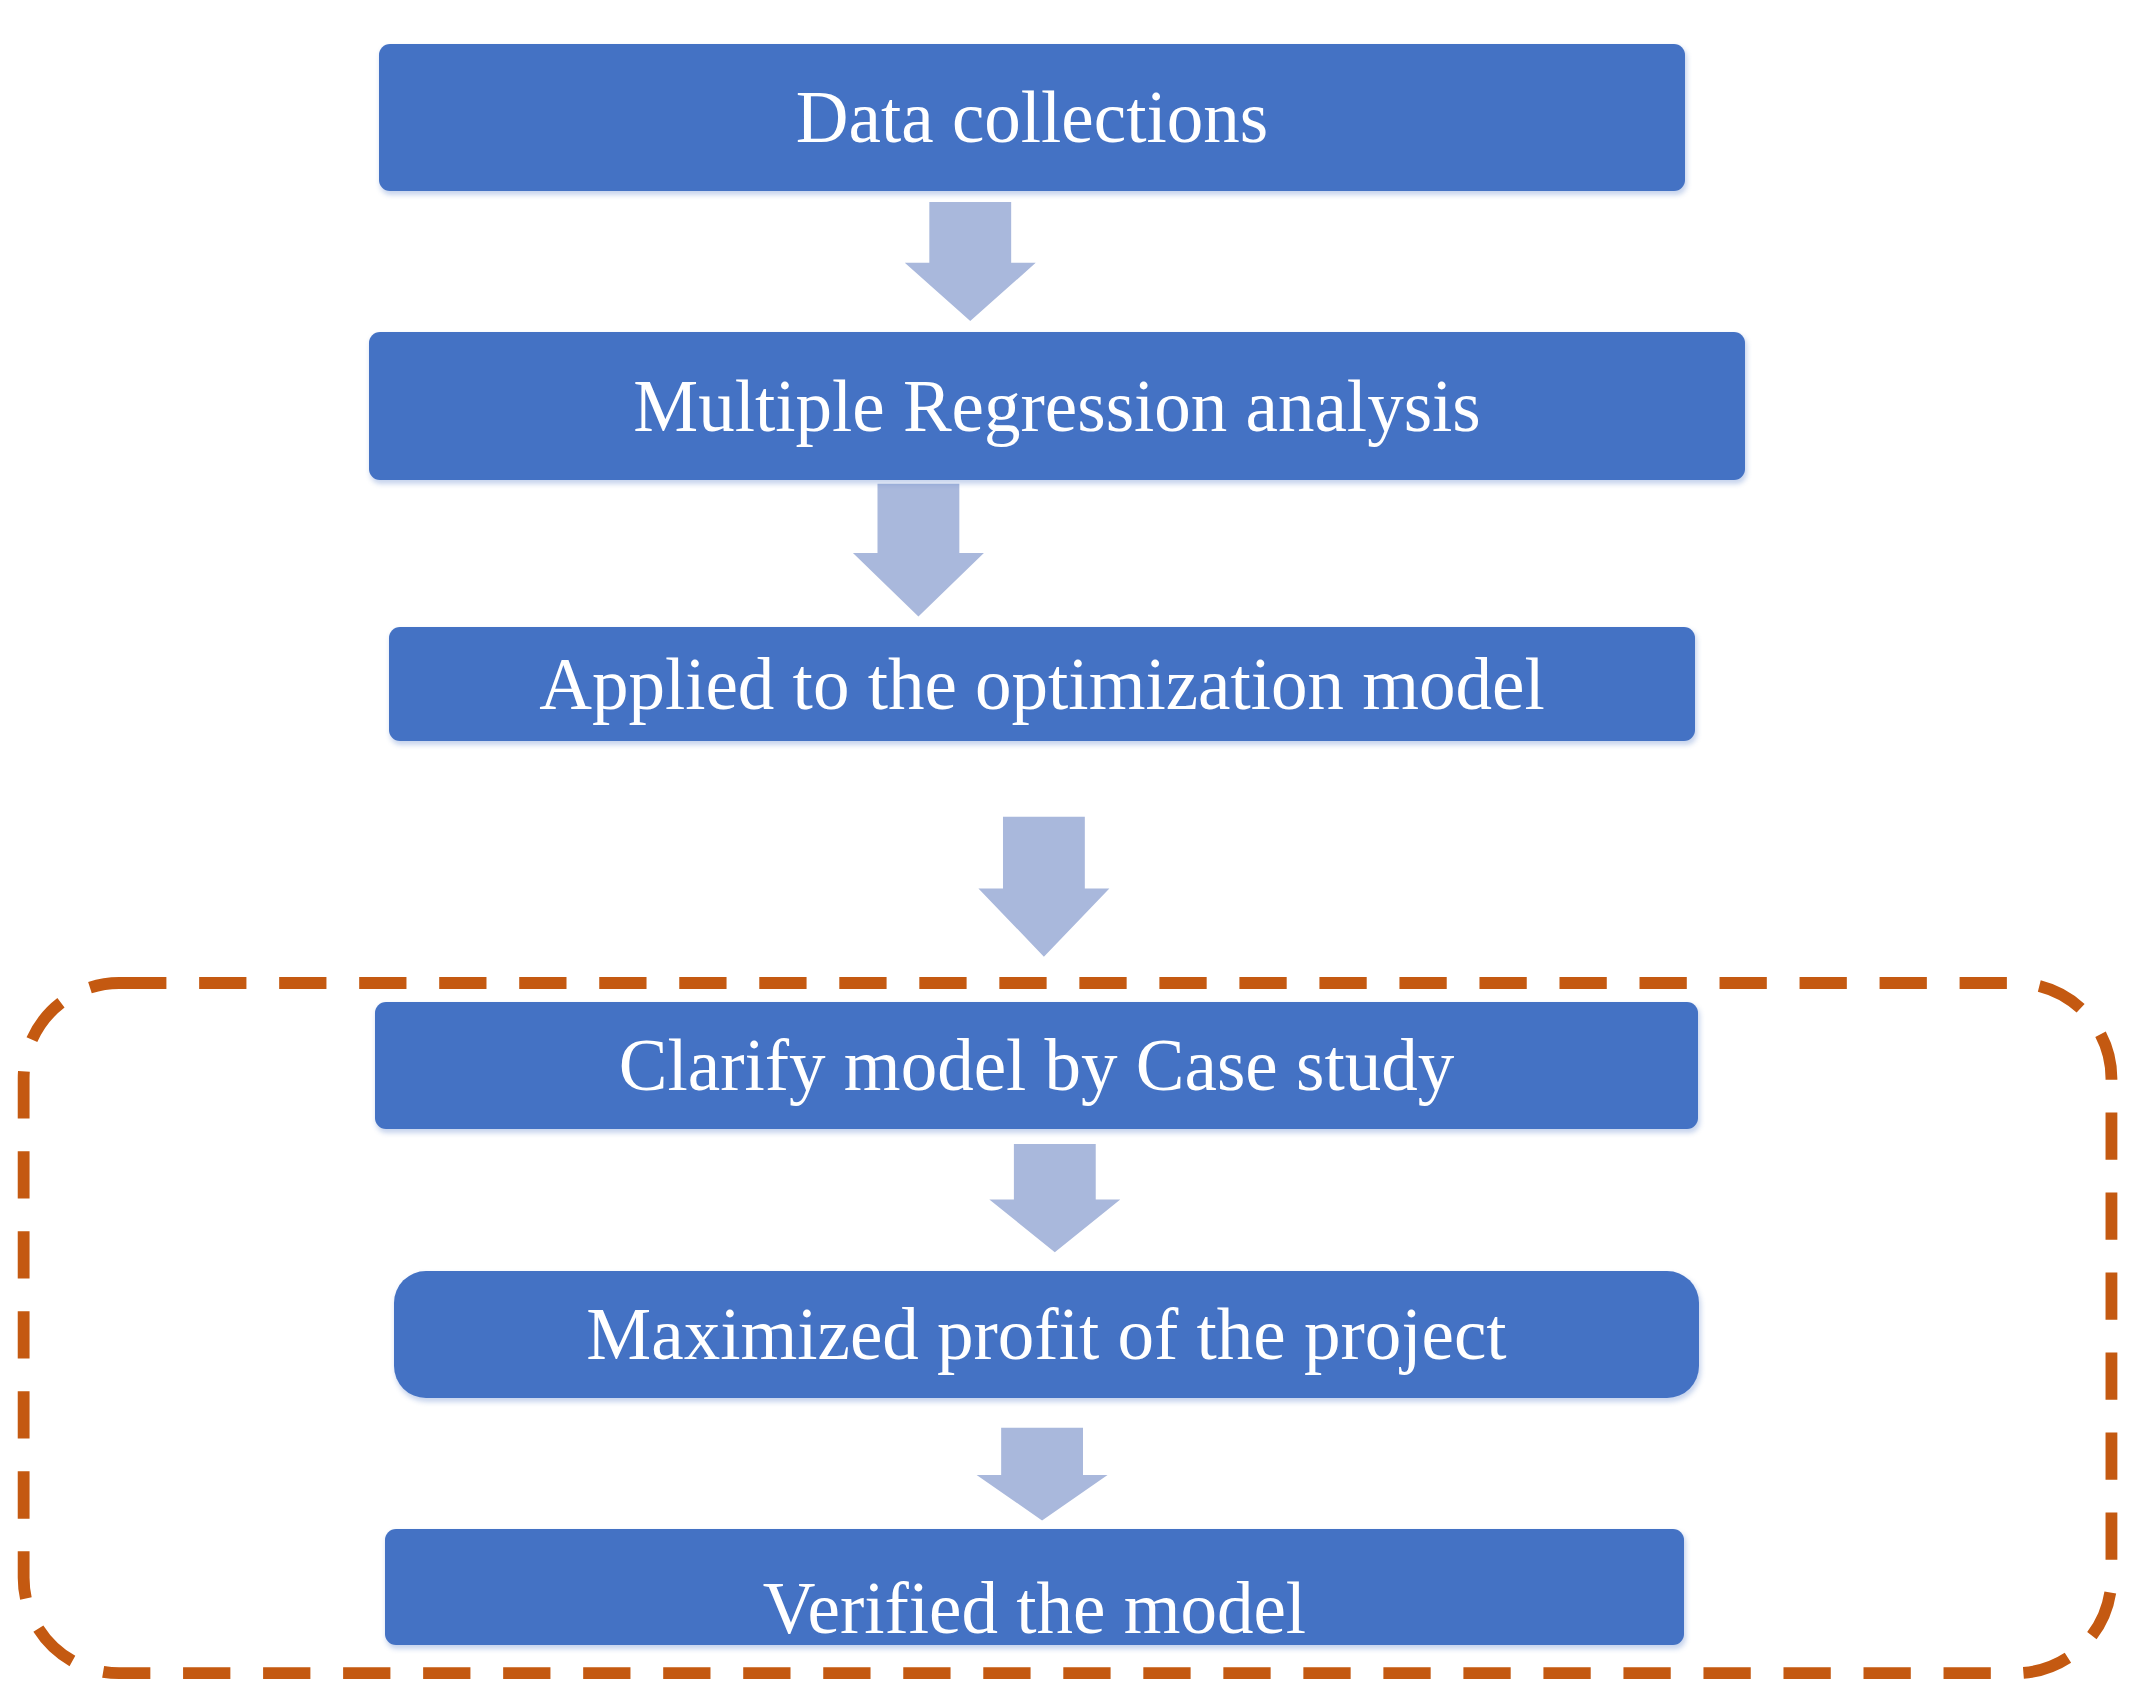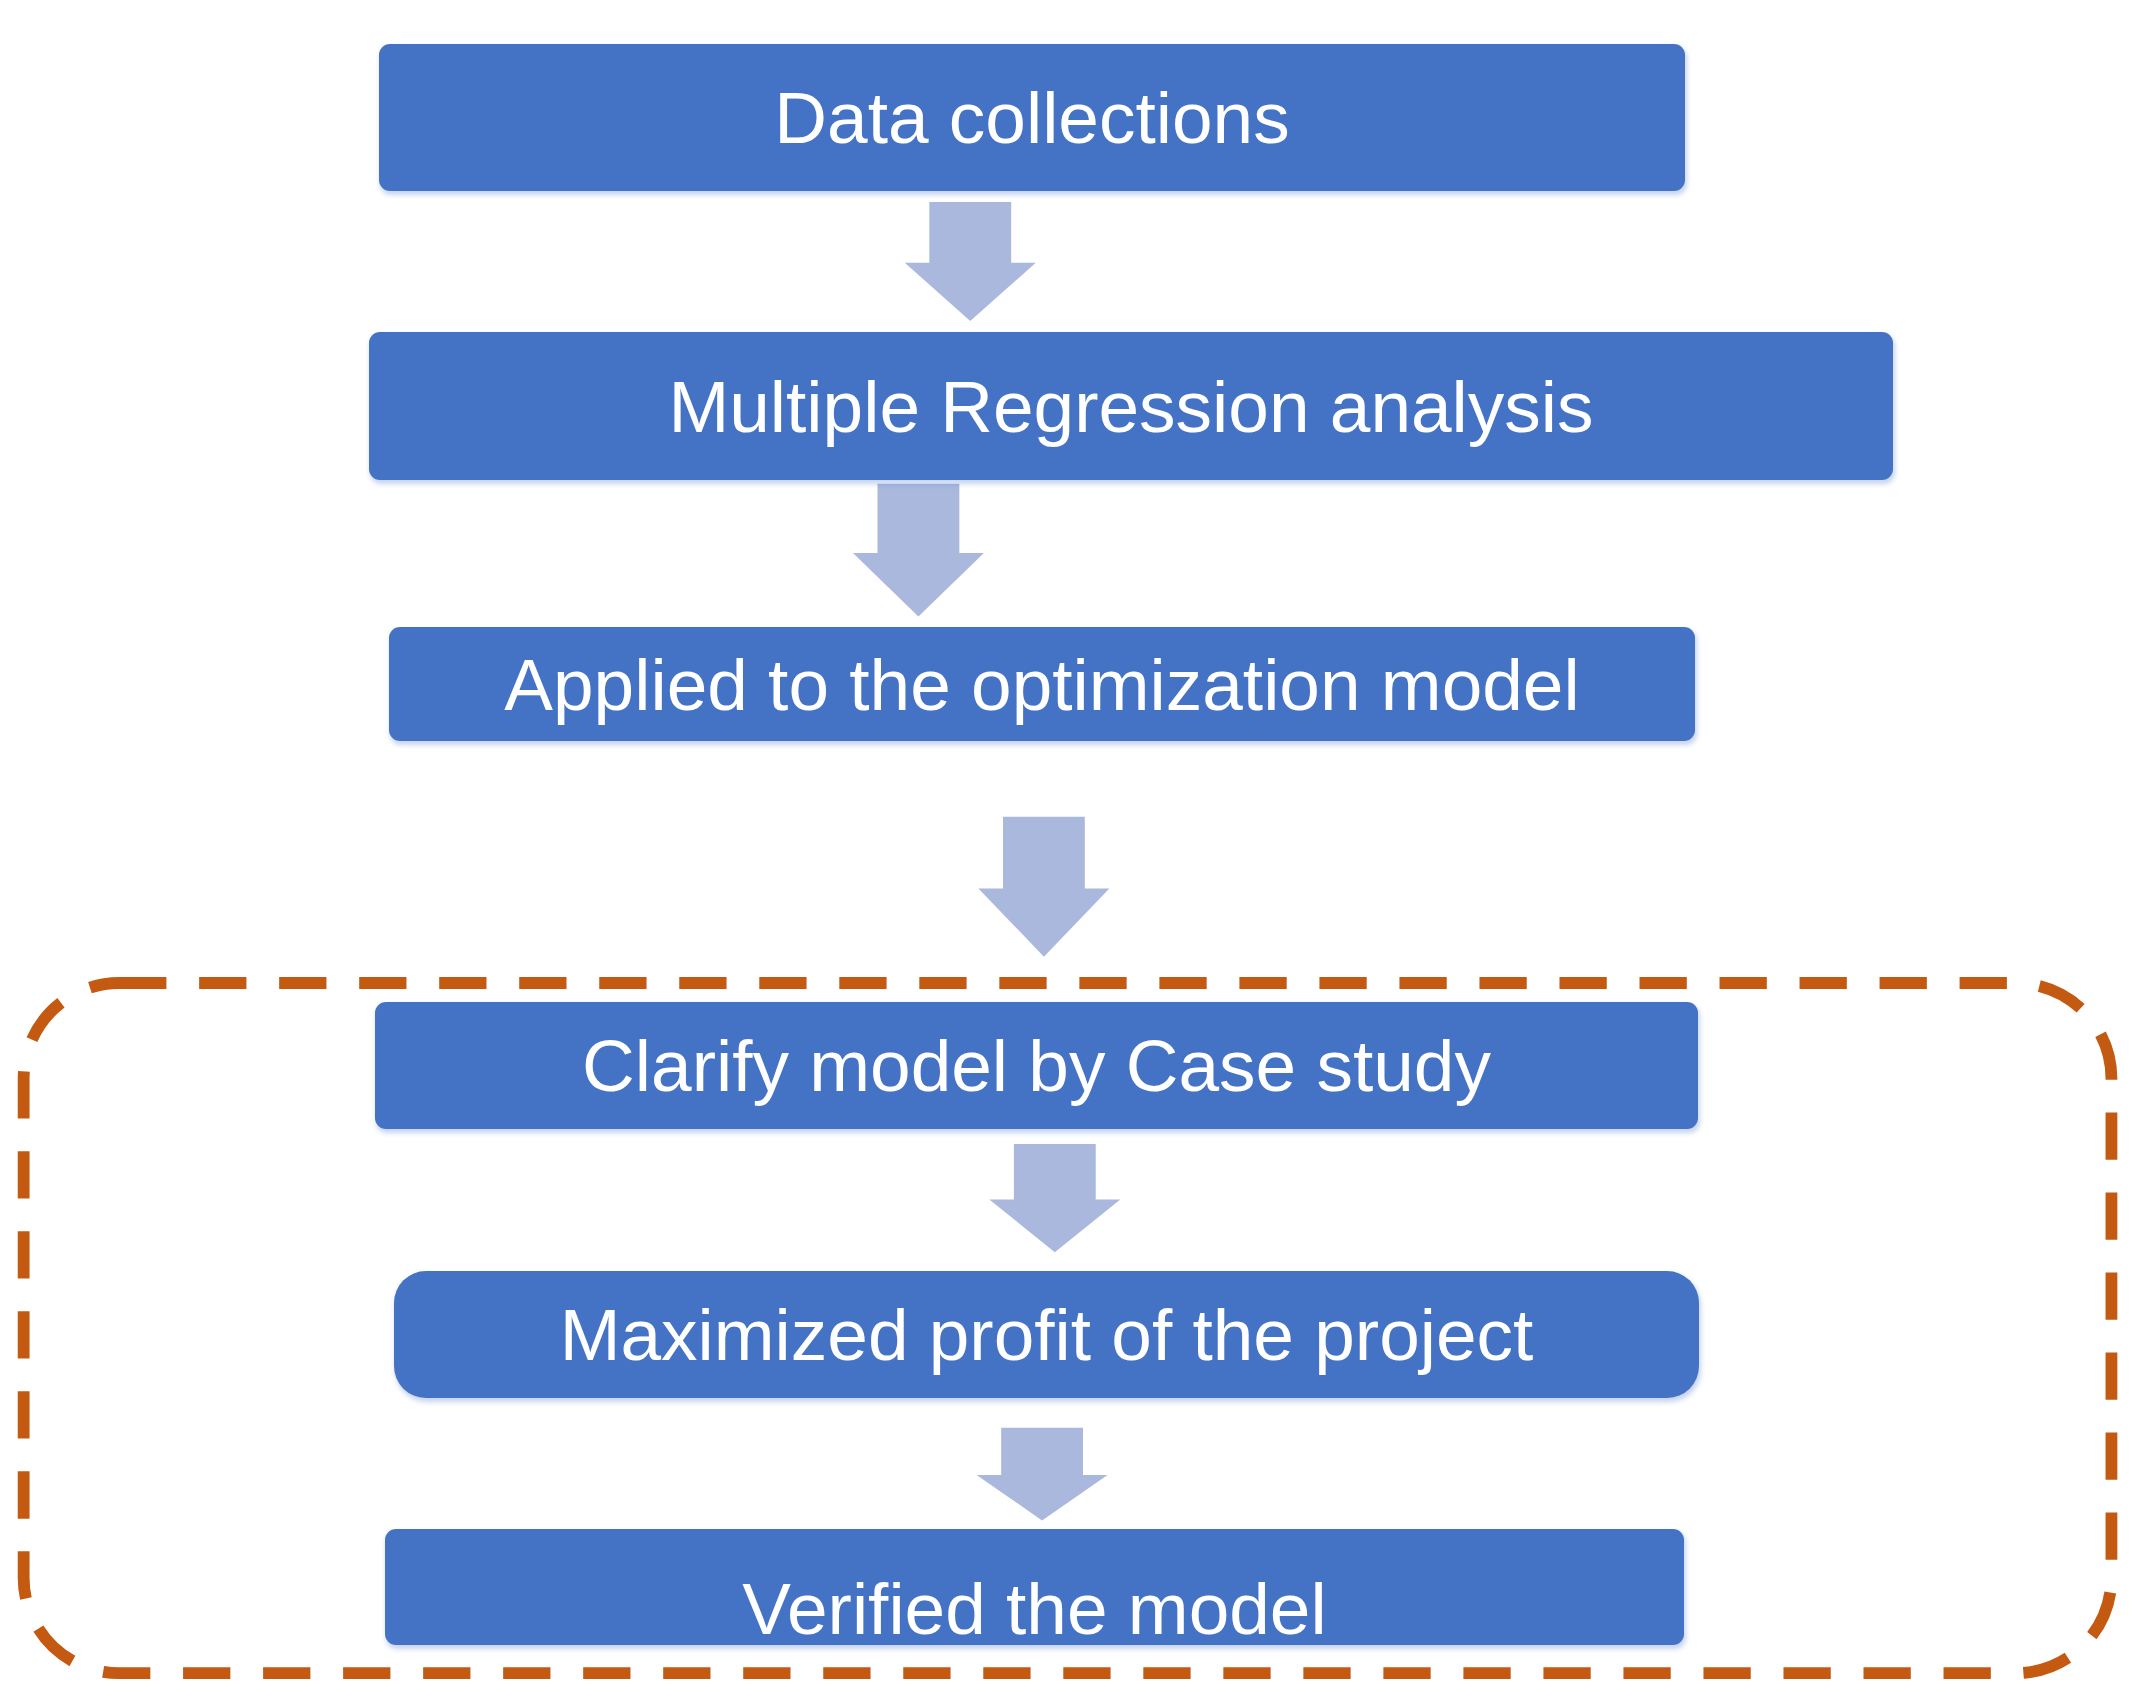--- a/index.html
+++ b/index.html
@@ -5,21 +5,21 @@
   html, body {
     margin: 0;
     padding: 0;
     background: #ffffff;
   }
   #canvas {
     position: relative;
     width: 2156px;
     height: 1706px;
     background: var(--background, #ffffff);
-    font-family: Liberation Sans, sans-serif;
+    font-family: Liberation Serif, serif;
     overflow: hidden;
   }
   #overlay {
     position: absolute;
     left: 0;
     top: 0;
     width: 2156px;
     height: 1706px;
     display: block;
   }
@@ -43,21 +43,21 @@
     align-items: center;
     justify-content: center;
     text-align: center;
     font-size: 73px;
     line-height: 1;
     box-shadow: 1.8px 3.6px 5.5px rgba(68, 114, 196, 0.30);
     white-space: nowrap;
   }
   
   #step-1 { left: 379px; top: 44px;   width: 1306px; height: 147px; }
-  #step-2 { left: 369px; top: 332px;  width: 1524px; height: 148px; }
+  #step-2 { left: 369px; top: 332px;  width: 1376px; height: 148px; }
   #step-3 { left: 389px; top: 627px;  width: 1306px; height: 114px; }
   #step-4 { left: 375px; top: 1002px; width: 1323px; height: 127px; }
   #step-5 { left: 394px; top: 1271px; width: 1305px; height: 127px; border-radius: 32px; }
   #step-6 { left: 385px; top: 1529px; width: 1299px; height: 116px; align-items: flex-end; }
 </style>
 </head>
 <body>
 
 <div id="canvas">
 

